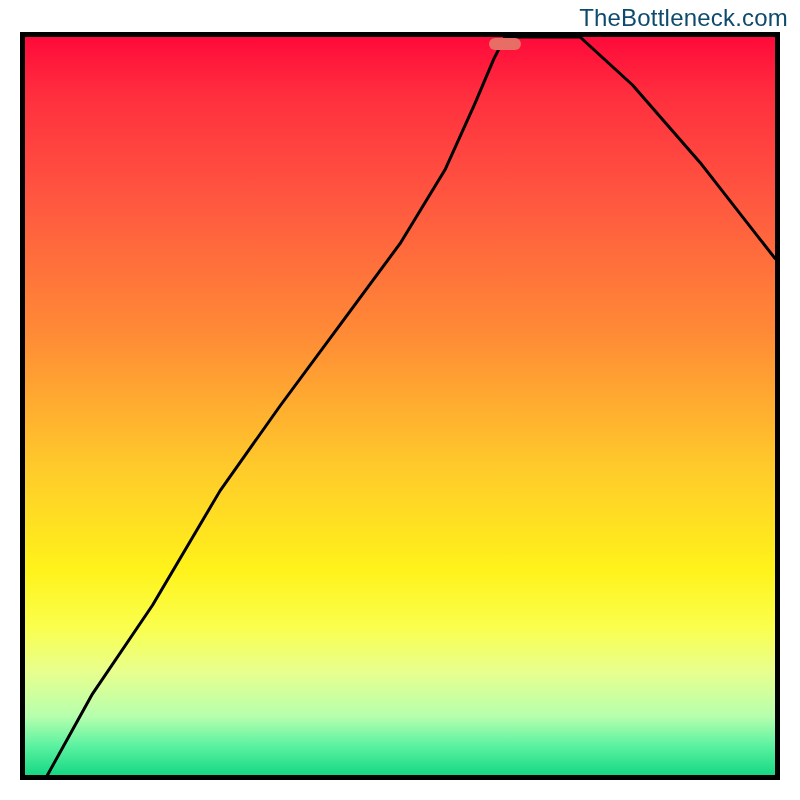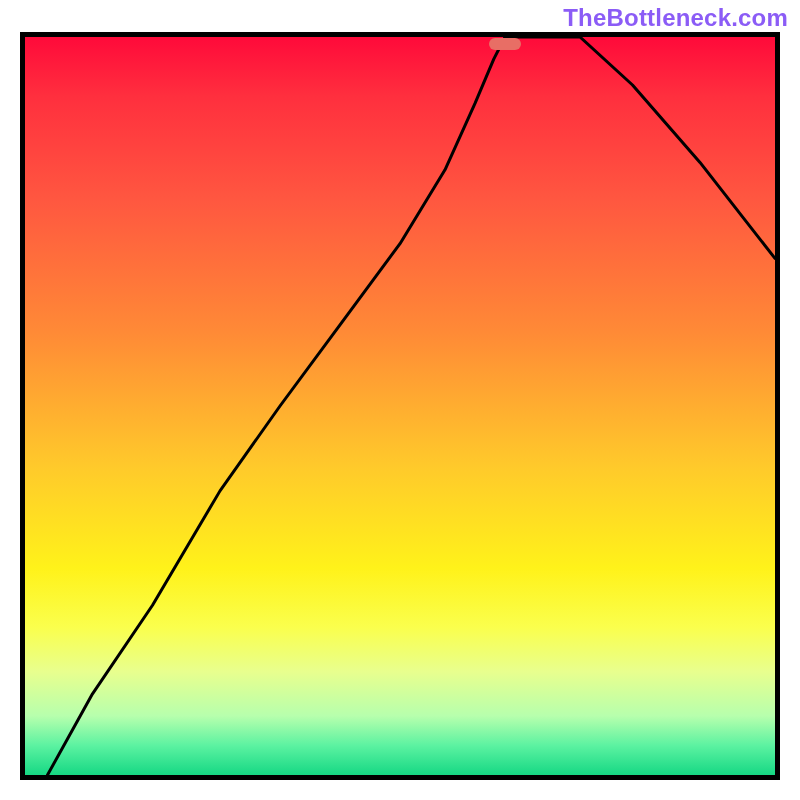--- a/index.html
+++ b/index.html
@@ -14,22 +14,22 @@
     position: relative;
     width: 800px;
     height: 800px;
   }
   .watermark {
     position: absolute;
     top: 4px;
     right: 12px;
     font-family: Arial, Helvetica, sans-serif;
     font-size: 24px;
-    font-weight: 700;
-    color: #8b5cf6;
+    font-weight: 400;
+    color: #0c4a6e;
     letter-spacing: 0.2px;
     z-index: 5;
   }
   .plot-frame {
     position: absolute;
     left: 20px;
     right: 20px;
     top: 32px;
     bottom: 20px;
     background: #000; 

